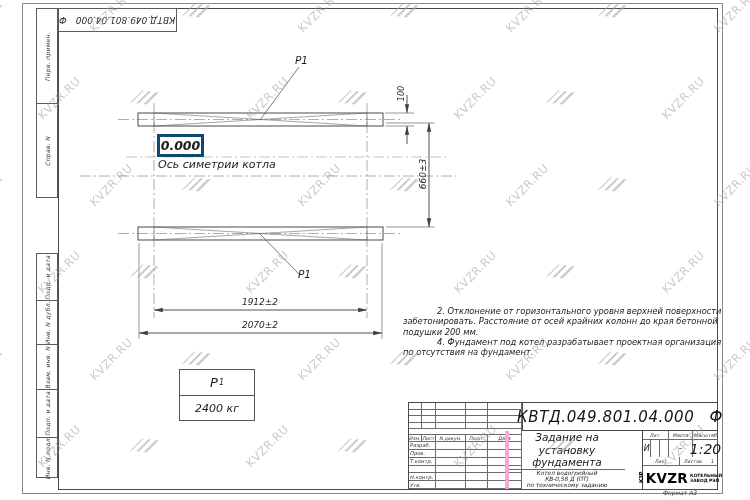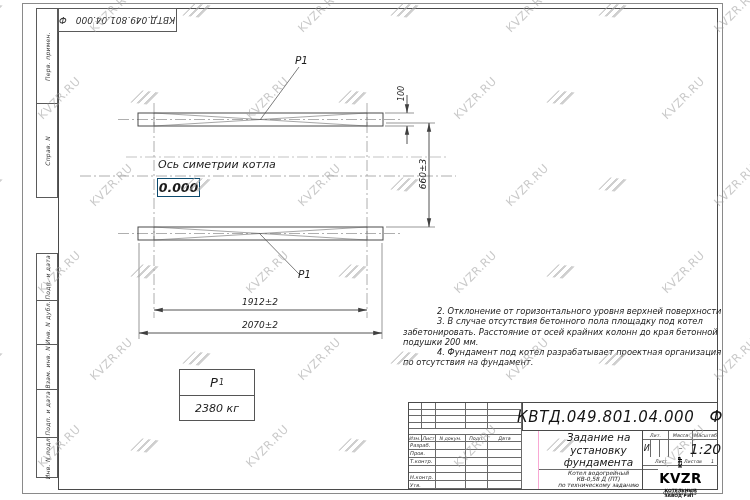--- a/index.html
+++ b/index.html
@@ -21,22 +21,22 @@
   .stamp-top .inner{transform:rotate(180deg);font-style:italic;font-size:9px;white-space:nowrap;color:#333;}
   .stamp-top .suffix{margin-left:9px;}
   
   .strip{position:absolute;left:36px;width:22px;background:#fff;}
   .strip .cell{border:1px solid #5a5a5a;border-bottom:none;display:flex;align-items:center;justify-content:center;}
   .strip .cell:last-child{border-bottom:1px solid #5a5a5a;}
   .vtext{writing-mode:vertical-rl;transform:rotate(180deg);font-size:6px;font-style:italic;
          color:#333;white-space:nowrap;letter-spacing:.3px;}
   
   .anno{position:absolute;font-style:italic;color:#1d1d1d;white-space:nowrap;z-index:3;}
-  .level-box{position:absolute;left:157px;top:134px;width:41px;height:17px;border:1px solid #0c4a6e;
-             display:flex;align-items:center;justify-content:center;z-index:3;background:transparent;margin-top:44px;}
+  .level-box{position:absolute;left:157px;top:134px;width:41px;height:17px;border:3px solid #0c4a6e;
+             display:flex;align-items:center;justify-content:center;z-index:3;background:transparent;}
   .level-box span{font-style:italic;font-weight:bold;font-size:12.5px;color:#1a1a1a;}
   .rot{transform:rotate(-90deg);}
   .dim{font-size:9px;text-align:center;}
   
   .load-table{position:absolute;left:179px;top:369px;width:74px;height:50px;border:1px solid #555;z-index:3;}
   .load-table .lt-top{height:25px;border-bottom:1px solid #555;display:flex;align-items:center;justify-content:center;
                       font-style:italic;font-size:13px;color:#1a1a1a;}
   .load-table .lt-top sub{font-size:8px;margin-left:1px;}
   .load-table .lt-bot{height:24px;display:flex;align-items:center;justify-content:center;
                       font-style:italic;font-size:11px;color:#1a1a1a;}
@@ -57,21 +57,21 @@
   .tb-head div{border-right:1px solid #6a6a6a;border-bottom:1px solid #6a6a6a;display:flex;
                align-items:center;justify-content:center;font-size:4.8px;font-style:italic;color:#333;}
   .tb-sig{position:absolute;left:0;top:39px;width:113px;height:47px;display:grid;
           grid-template-columns:27px 30px 22px 34px;grid-auto-rows:1fr;}
   .tb-sig div{border-right:1px solid #6a6a6a;border-bottom:1px solid #6a6a6a;font-size:5.2px;
               font-style:italic;color:#333;display:flex;align-items:center;padding-left:1px;}
   .tb-desig{position:absolute;left:113px;top:0;width:195px;height:28px;border-left:1px solid #4a4a4a;
             border-bottom:1px solid #4a4a4a;display:flex;align-items:center;justify-content:center;
             font-style:italic;font-size:15px;letter-spacing:.6px;color:#141414;}
   .tb-desig .sfx{margin-left:15px;}
-  .tb-title{position:absolute;left:129px;top:28px;width:120px;height:58px;border-left:1px solid #f9a8d4;}
+  .tb-title{position:absolute;left:96px;top:28px;width:120px;height:58px;border-left:4px solid #f9a8d4;}
   .tb-title .main{height:39px;border-bottom:1px solid #6a6a6a;display:flex;flex-direction:column;
                   align-items:center;justify-content:center;font-style:italic;font-size:10.5px;
                   line-height:12.5px;color:#141414;}
   .tb-title .prod{height:18px;display:flex;flex-direction:column;align-items:center;justify-content:center;
                   font-style:italic;font-size:5.8px;line-height:6.2px;color:#222;}
   .tb-right{position:absolute;left:233px;top:28px;width:75px;height:58px;border-left:1px solid #4a4a4a;}
   .tb-lmm{position:absolute;left:0;top:0;width:75px;height:26px;display:grid;grid-template-columns:26px 24px 25px;}
   .tb-lmm .col{border-right:1px solid #6a6a6a;display:flex;flex-direction:column;}
   .tb-lmm .col:last-child{border-right:none;}
   .tb-lmm .hd{height:9px;border-bottom:1px solid #6a6a6a;display:flex;align-items:center;justify-content:center;
@@ -80,21 +80,21 @@
   .lit-sub{flex:1;display:grid;grid-template-columns:1fr 1fr 1fr;}
   .lit-sub div{border-right:1px solid #6a6a6a;display:flex;align-items:center;justify-content:center;
                font-style:italic;font-size:8px;color:#1a1a1a;}
   .lit-sub div:last-child{border-right:none;}
   .tb-list{position:absolute;left:0;top:26px;width:75px;height:9px;border-bottom:1px solid #6a6a6a;display:flex;}
   .tb-list .c1{width:37px;border-right:1px solid #6a6a6a;display:flex;align-items:center;justify-content:center;
                font-size:4.8px;font-style:italic;color:#333;}
   .tb-list .c2{flex:1;display:flex;align-items:center;justify-content:space-between;padding:0 4px;
                font-size:4.8px;font-style:italic;color:#333;}
   .tb-logo{position:absolute;left:0;top:35px;width:75px;height:23px;display:flex;align-items:center;
-           justify-content:center;gap:2px;flex-direction:column;}
+           justify-content:center;gap:2px;}
   .logo-mark{writing-mode:vertical-rl;transform:rotate(180deg);font-size:5.5px;font-weight:bold;
              letter-spacing:-.5px;color:#000;line-height:5px;}
   .logo-name{font-weight:bold;font-size:13.5px;letter-spacing:.3px;color:#000;}
   .logo-lines{display:flex;flex-direction:column;font-size:4.4px;font-weight:bold;color:#111;line-height:5px;}
   .fmt{position:absolute;left:637px;top:489px;width:86px;text-align:center;font-size:6px;
        font-style:italic;color:#333;z-index:3;}
   svg.geom{position:absolute;left:0;top:0;z-index:2;}
 </style>
 </head>
 <body>
@@ -183,26 +183,25 @@
   <div class="anno dim rot" style="left:381px;top:89px;width:40px;font-size:8px;">100</div>
   <div class="anno dim rot" style="left:401px;top:169px;width:44px;">660±3</div>
   <div class="anno dim" style="left:200px;top:297px;width:120px;">1912±2</div>
   <div class="anno dim" style="left:200px;top:320px;width:120px;">2070±2</div>
 
   <div class="load-table">
     <div class="lt-top">
       <span>Р</span>
         <sub>1</sub>
     </div>
-    <div class="lt-bot">2380 кг</div>
+    <div class="lt-bot">2400 кг</div>
   </div>
 
   <div class="notes">
     <div class="ind">2. Отклонение от горизонтального уровня верхней поверхности</div>
-    <div class="ind">3. В случае отсутствия бетонного пола площадку под котел</div>
     <div>забетонировать. Расстояние от осей крайних колонн до края бетонной</div>
     <div>подушки 200 мм.</div>
     <div class="ind">4. Фундамент под котел разрабатывает проектная организация</div>
     <div>по отсутствия на фундамент.</div>
   </div>
 
   <div class="tb">
     <div class="tb-rev" id="rev-grid">
         <div></div>
         <div></div>

